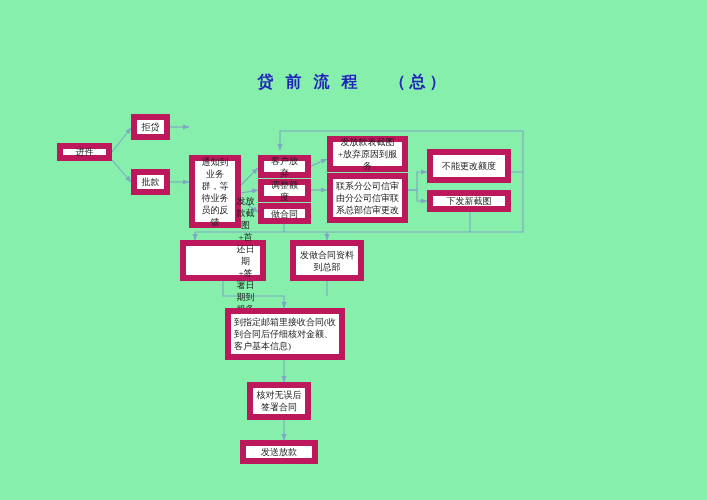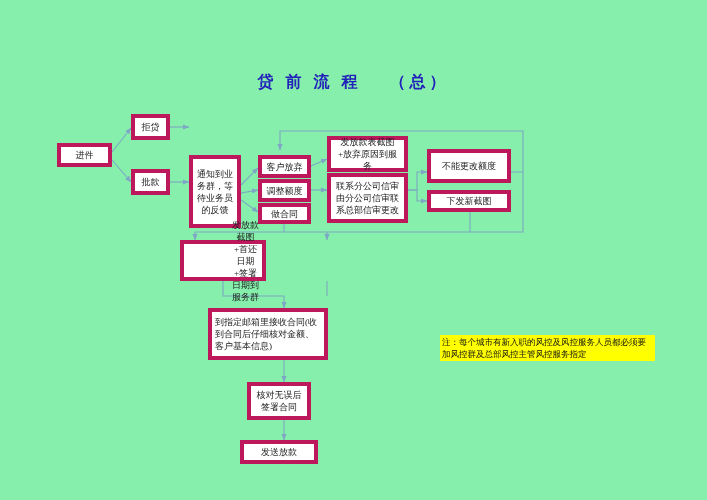--- a/index.html
+++ b/index.html
@@ -30,21 +30,21 @@
   #connectors {
     position: absolute;
     left: 0;
     top: 0;
     width: 707px;
     height: 500px;
   }
   .node {
     position: absolute;
     box-sizing: border-box;
-    border: 4px solid #be185d;
+    border: 6px solid #be185d;
     background: #ffffff;
     color: #1a1a1a;
     font-size: 9px;
     line-height: 12px;
     text-align: center;
     display: flex;
     align-items: center;
     justify-content: center;
     padding: 2px 3px;
     font-family: "Liberation Serif", "DejaVu Serif", serif;
@@ -120,21 +120,21 @@
 
       <path d="M223,281 L223,296 L284,296 L284,308" marker-end="url(#arrow)"></path>
       <path d="M327,281 L327,296"></path>
 
       <line x1="284" y1="360" x2="284" y2="382" marker-end="url(#arrow)"></line>
 
       <line x1="284" y1="420" x2="284" y2="440" marker-end="url(#arrow)"></line>
     </g>
   </svg>
 
-  <div class="node" style="left:57px;top:143px;width:55px;height:24px;">
+  <div class="node" style="left:57px;top:143px;width:55px;height:18px;">
     <span>进件</span>
   </div>
 
   <div class="node" style="left:131px;top:114px;width:39px;height:26px;">
     <span>拒贷</span>
   </div>
 
   <div class="node" style="left:131px;top:169px;width:39px;height:26px;">
     <span>批款</span>
   </div>
@@ -169,30 +169,30 @@
   </div>
 
   <div class="node" style="left:427px;top:190px;width:84px;height:22px;">
     <span>下发新截图</span>
   </div>
 
   <div class="node" style="left:180px;top:240px;width:86px;height:41px;padding-left:48px;">
     <span>发放款截图+首还日期+签署日期到服务群</span>
   </div>
 
+  <div class="node" style="left:290px;top:240px;width:74px;height:41px;">
+    <span>发做合同资料到总部</span>
+  </div>
 
-  <div class="node leftalign" style="left:208px;top:308px;width:120px;height:52px;">
+  <div class="node leftalign" style="left:225px;top:308px;width:120px;height:52px;">
     <span>到指定邮箱里接收合同(收到合同后仔细核对金额、客户基本信息)</span>
   </div>
 
   <div class="node" style="left:247px;top:382px;width:64px;height:38px;">
     <span>核对无误后签署合同</span>
   </div>
 
   <div class="node" style="left:240px;top:440px;width:78px;height:24px;">
     <span>发送放款</span>
   </div>
 
-  <div id="note">
-    <span>注：每个城市有新入职的风控及风控服务人员都必须要加风控群及总部风控主管风控服务指定</span>
-  </div>
 
 </div>
 
 </body></html>

